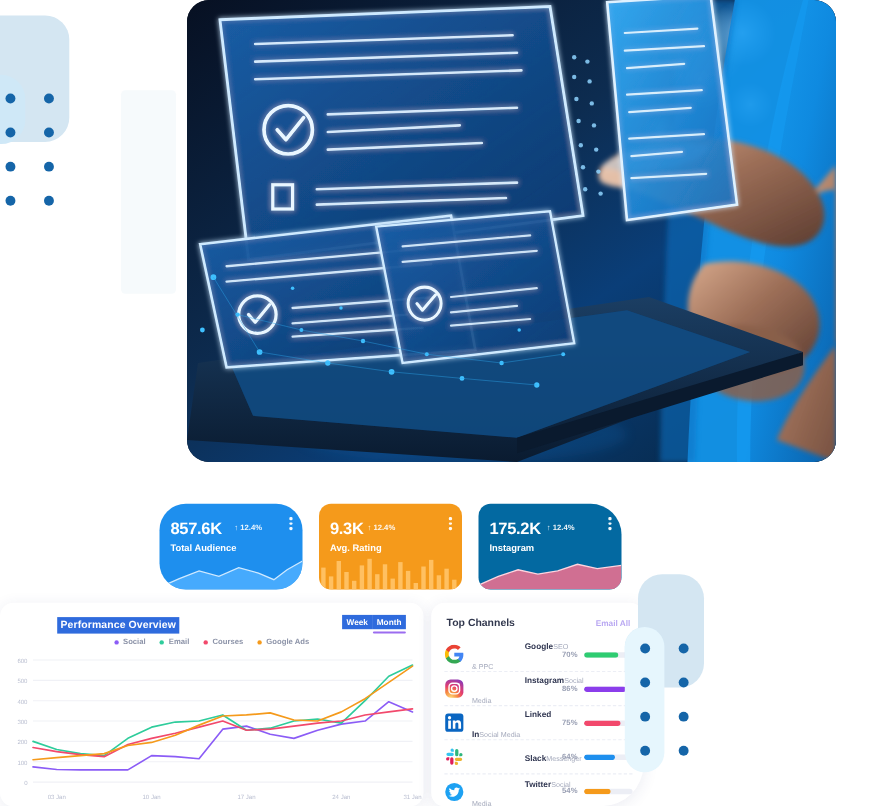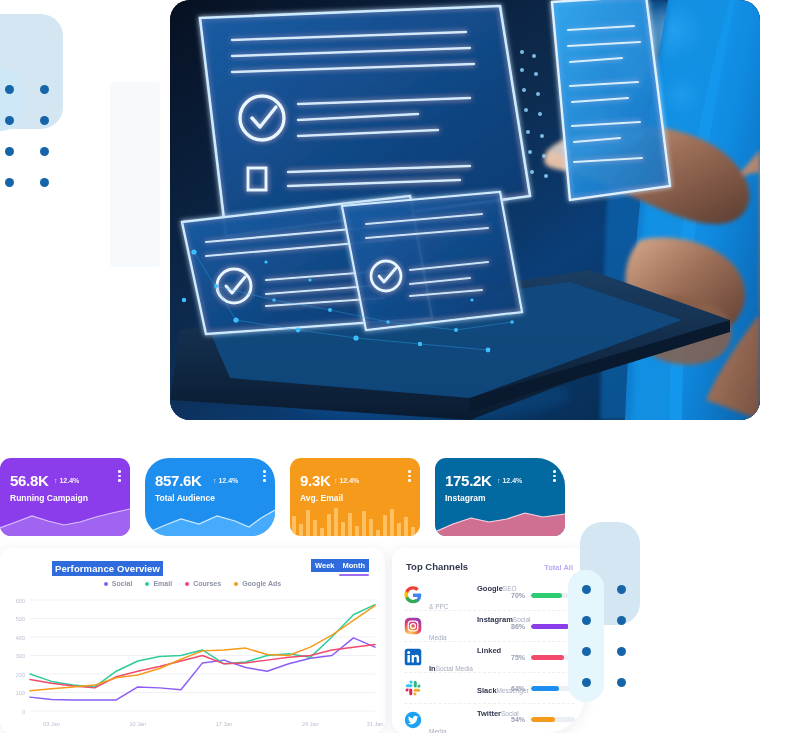--- a/index.html
+++ b/index.html
@@ -314,34 +314,20 @@
         <path d="M24 252 L66 320 L128 330 L186 338 L250 344 L318 350"></path>
         <path d="M46 286 L104 300 L160 310 L218 322 L286 330 L342 322"></path>
       </g>
     </svg>
   </div>
 
   <div class="dash">
 
     <div class="stat-row">
 
-      <div class="stat s1">
-        <svg class="spark" viewBox="0 0 130 32" preserveAspectRatio="none">
-          <path d="M0 24 L16 18 L32 12 L48 17 L64 21 L80 18 L96 13 L112 9 L130 5 L130 32 L0 32 Z" fill="#a46bf2" opacity=".85"></path>
-          <path d="M0 24 L16 18 L32 12 L48 17 L64 21 L80 18 L96 13 L112 9 L130 5" fill="none" stroke="#d9c2ff" stroke-width="1.2"></path>
-        </svg>
-        <div class="val">56.8K</div>
-        <div class="delta" style="left:54px">↑ <span>12.4%</span></div>
-        <div class="lbl">Running Campaign</div>
-        <div class="kebab">
-            <i></i>
-            <i></i>
-            <i></i>
-          </div>
-      </div>
 
       <div class="stat s2">
         <svg class="spark" viewBox="0 0 130 32" preserveAspectRatio="none">
           <path d="M0 30 L18 22 L36 15 L54 20 L72 12 L90 17 L104 23 L116 14 L130 6 L130 32 L0 32 Z" fill="#4dafff" opacity=".85"></path>
           <path d="M0 30 L18 22 L36 15 L54 20 L72 12 L90 17 L104 23 L116 14 L130 6" fill="none" stroke="#cfe9ff" stroke-width="1.2"></path>
         </svg>
         <div class="val">857.6K</div>
         <div class="delta" style="left:68px">↑ <span>12.4%</span></div>
         <div class="lbl">Total Audience</div>
         <div class="kebab">
@@ -369,21 +355,21 @@
             <rect x="86" y="26" width="4" height="6"></rect> 
               <rect x="93" y="11" width="4" height="21"></rect>
             <rect x="100" y="5" width="4" height="27"></rect>
               <rect x="107" y="19" width="4" height="13"></rect>
             <rect x="114" y="13" width="4" height="19"></rect>
               <rect x="121" y="23" width="4" height="9"></rect>
           </g>
         </svg>
         <div class="val">9.3K</div>
         <div class="delta" style="left:44px">↑ <span>12.4%</span></div>
-        <div class="lbl">Avg. Email</div>
+        <div class="lbl">Avg. Rating</div>
         <div class="kebab">
             <i></i>
             <i></i>
             <i></i>
           </div>
       </div>
 
       <div class="stat s4">
         <svg class="spark" viewBox="0 0 130 32" preserveAspectRatio="none">
           <path d="M0 28 L18 20 L36 14 L54 18 L72 15 L90 9 L108 13 L130 10 L130 32 L0 32 Z" fill="#f4718f" opacity=".85"></path>
@@ -453,21 +439,21 @@
             <text x="224.0625" y="132" text-anchor="middle" font-size="5.5" fill="#b9bed0" font-family="&quot;Liberation Sans&quot;, sans-serif">17 Jan</text>
             <text x="310.3125" y="132" text-anchor="middle" font-size="5.5" fill="#b9bed0" font-family="&quot;Liberation Sans&quot;, sans-serif">24 Jan</text>
             <text x="375" y="132" text-anchor="middle" font-size="5.5" fill="#b9bed0" font-family="&quot;Liberation Sans&quot;, sans-serif">31 Jan</text>
           </svg>
       </div>
     </div>
 
     <div class="panel chan">
       <div class="chan-head">
         <span class="chan-title">Top Channels</span>
-        <span class="chan-viewall">Total All</span>
+        <span class="chan-viewall">Email All</span>
       </div>
       <div class="chan-list" id="chanList">
           <div class="chan-row">
             <span class="chan-ico">
               <svg viewBox="0 0 24 24">
                 <path fill="#4285F4" d="M23 12.3c0-.8-.1-1.6-.2-2.3H12v4.5h6.2c-.3 1.4-1.1 2.6-2.3 3.4v2.8h3.7C21.8 18.6 23 15.7 23 12.3z"></path>
                 <path fill="#34A853" d="M12 23c3.1 0 5.7-1 7.6-2.8l-3.7-2.8c-1 .7-2.3 1.1-3.9 1.1-3 0-5.5-2-6.4-4.8H1.8v3C3.7 20.5 7.5 23 12 23z"></path>
                 <path fill="#FBBC05" d="M5.6 13.7c-.2-.7-.4-1.4-.4-2.2s.1-1.5.4-2.2v-3H1.8C1 7.9.6 9.9.6 11.5s.4 3.6 1.2 5.2l3.8-3z"></path>
                 <path fill="#EA4335" d="M12 4.8c1.7 0 3.2.6 4.4 1.7l3.3-3.3C17.7 1.3 15.1.2 12 .2 7.5.2 3.7 2.7 1.8 6.3l3.8 3C6.5 6.8 9 4.8 12 4.8z"></path>
               </svg>

